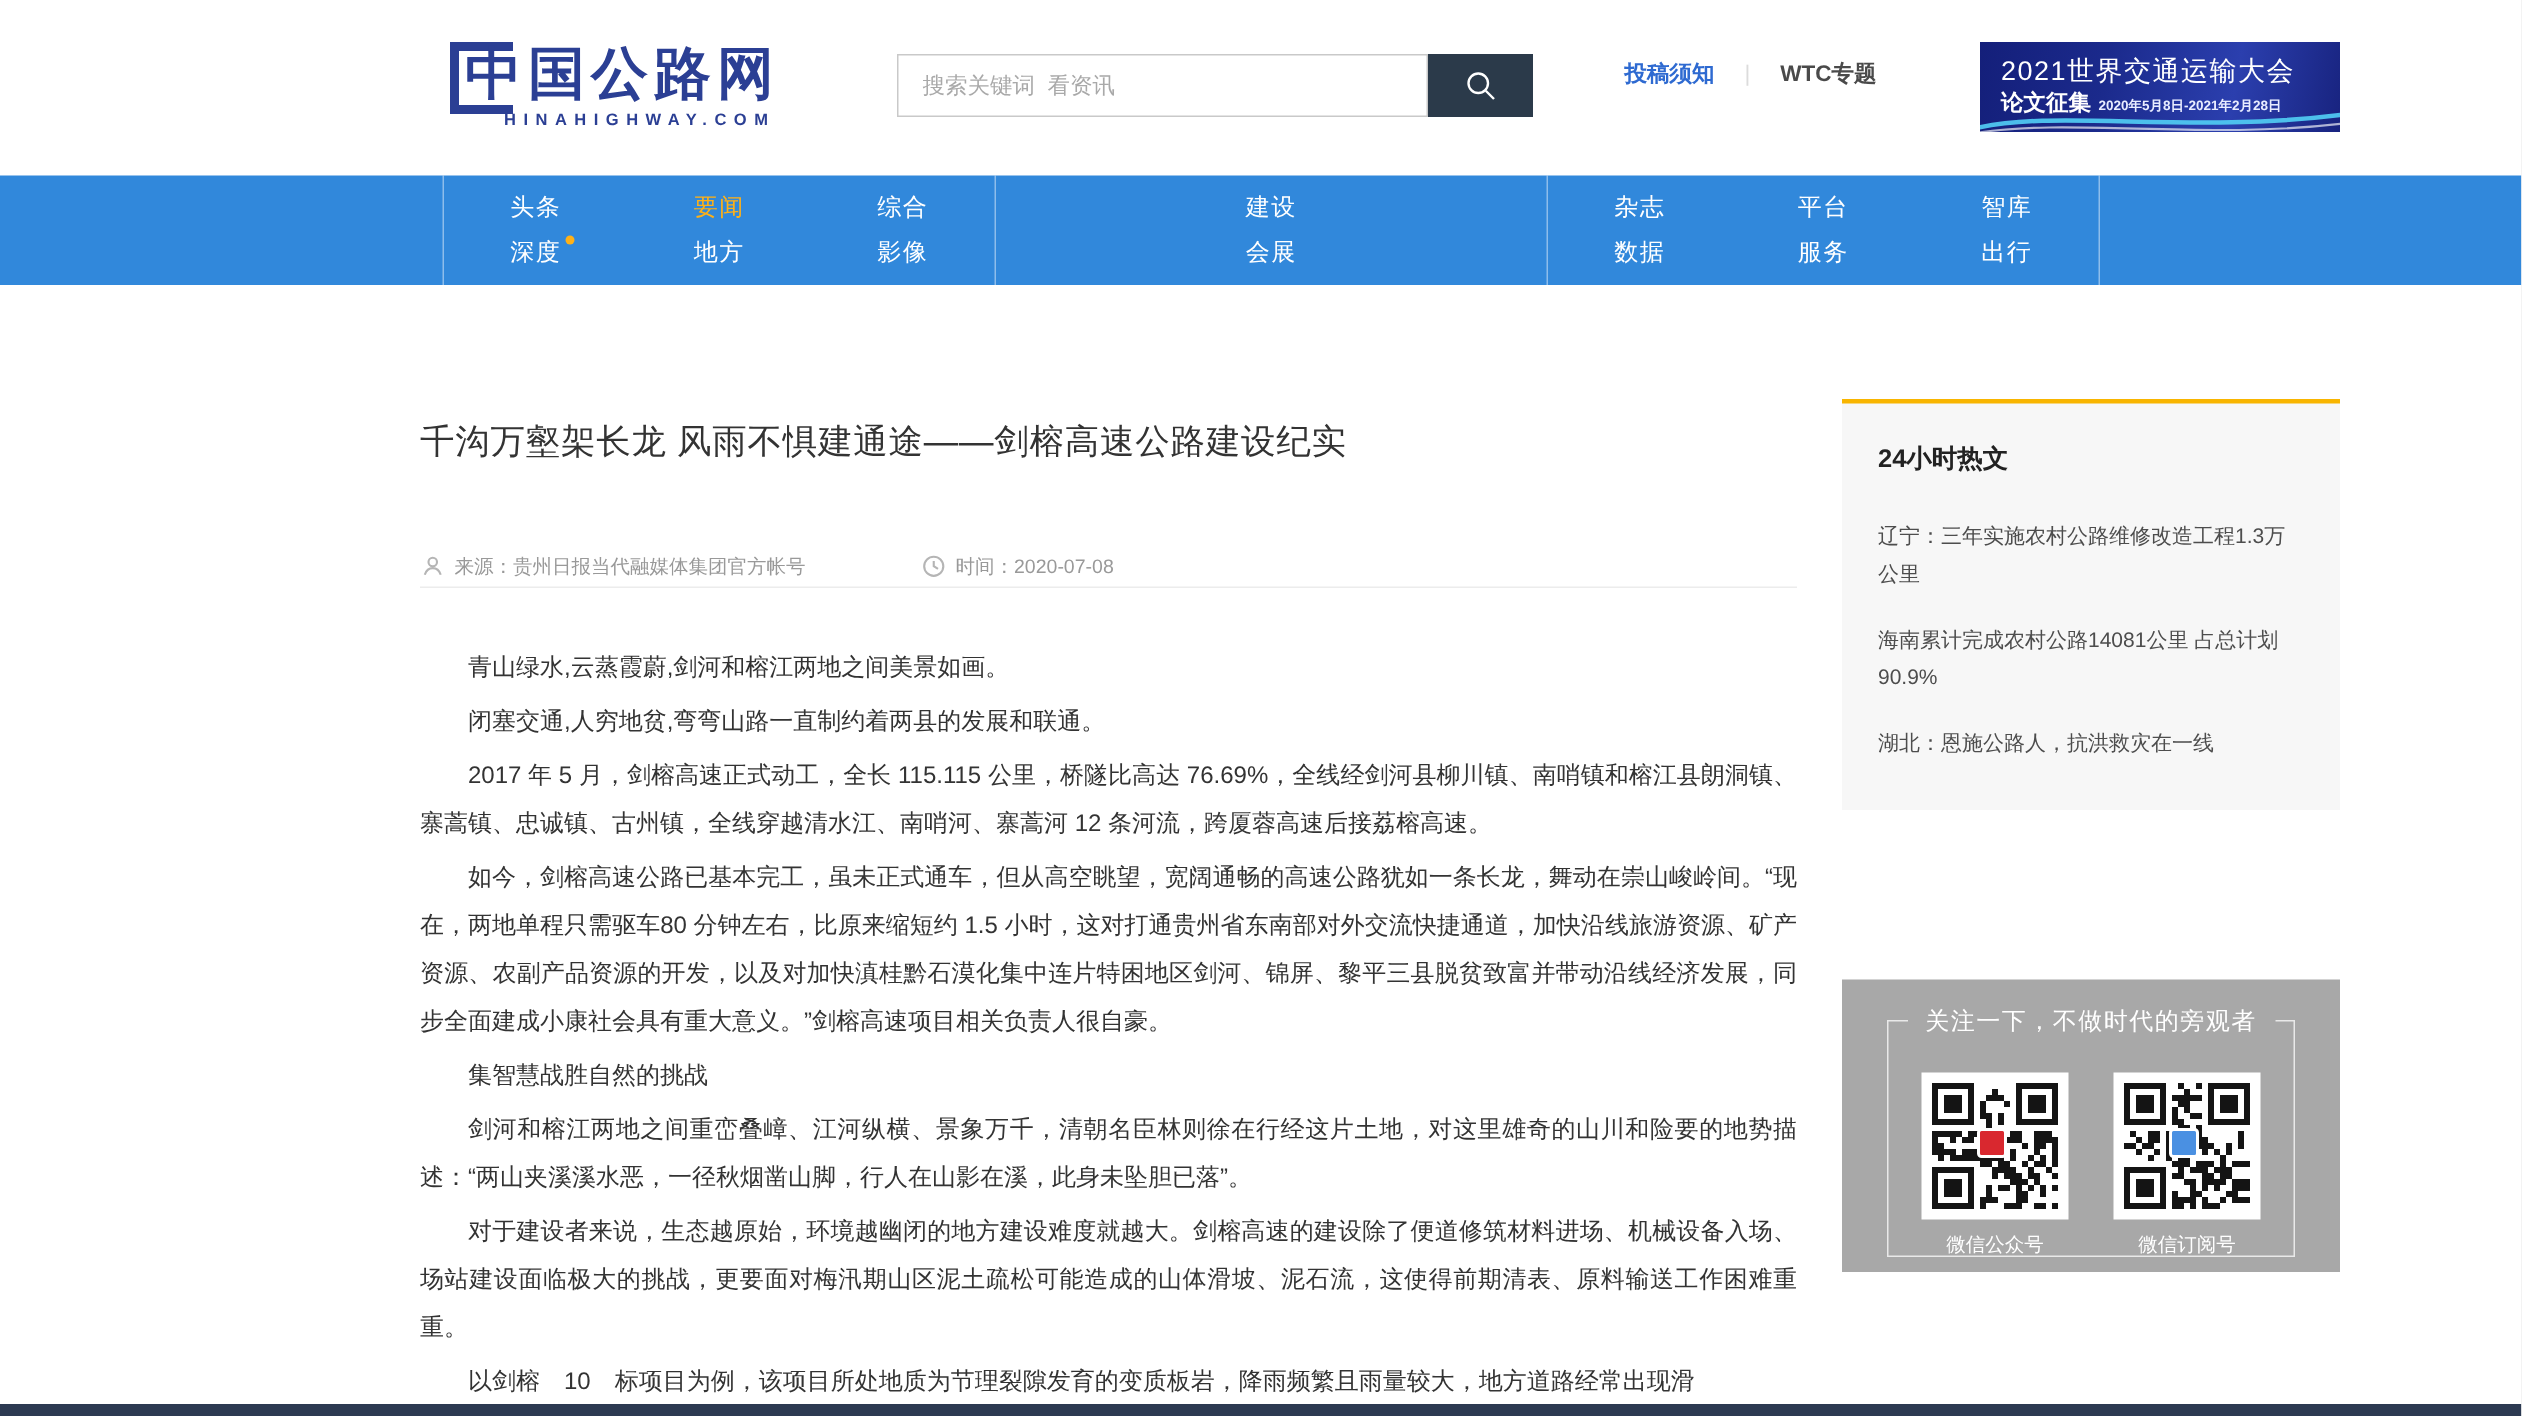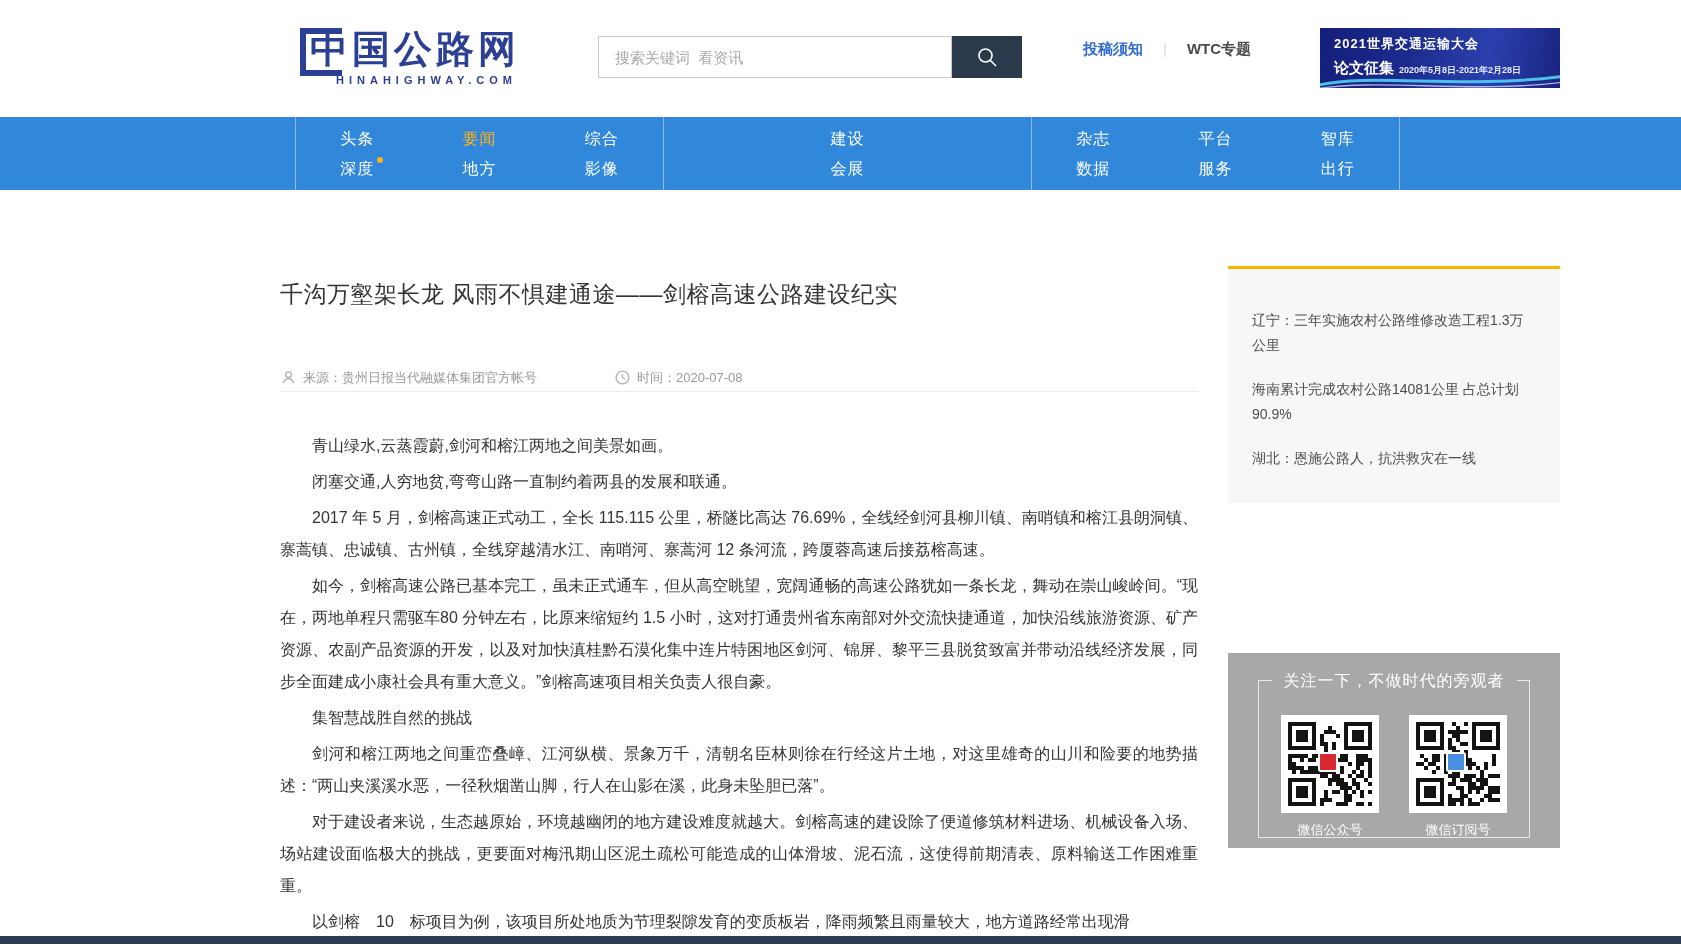--- a/index.html
+++ b/index.html
@@ -17,21 +17,21 @@
   .search-input { position:absolute; left:598px; top:36px; width:354px; height:42px; border:1px solid #c9c9c9; background:#fff; font-size:15px; color:#555; padding:0 16px; outline:none; }
   .search-input::placeholder { color:#a9a9a9; }
   .search-btn { position:absolute; left:952px; top:36px; width:70px; height:42px; background:#2b3a4a; border:none; cursor:pointer; display:flex; align-items:center; justify-content:center; }
 
   .hdr-links { position:absolute; left:1083px; top:40px; font-size:15px; font-weight:bold; white-space:nowrap; }
   .hdr-link-submit { color:#2e6ad1; cursor:pointer; }
   .hdr-link-sep { color:#dcdcdc; margin:0 20px; font-weight:normal; }
   .hdr-link-wtc { color:#4a4a4a; cursor:pointer; }
 
   .banner { position:absolute; left:1320px; top:28px; width:240px; height:60px; background:linear-gradient(100deg,#141f7a 0%,#1b2a8c 35%,#2b3fae 70%,#18237f 100%); overflow:hidden; cursor:pointer; }
-  .banner-l1 { position:absolute; left:14px; top:7px; font-size:13px; font-weight:bold; color:#fff; letter-spacing:1px; white-space:nowrap; }
+  .banner-l1 { position:absolute; left:14px; top:7px; font-size:18px; font-weight:normal; color:#fff; letter-spacing:1px; white-space:nowrap; }
   .banner-l2 { position:absolute; left:14px; top:31px; font-size:15px; font-weight:bold; color:#fff; white-space:nowrap; }
   .banner-date { font-size:9px; font-weight:bold; color:#e8ecff; margin-left:5px; letter-spacing:0; }
   .banner svg { position:absolute; left:0; bottom:-2px; }
 
   
   .nav { position:absolute; left:0; top:117px; width:1681px; height:73px; }
   .nav-inner { position:absolute; left:295px; top:0; width:1105px; height:73px; display:flex; }
   .nav-group { flex:1; display:flex; border-left:1px solid rgba(255,255,255,.45); padding:7px 0; }
   .nav-group:last-child { border-right:1px solid rgba(255,255,255,.45); }
   .nav-col { flex:1; display:flex; flex-direction:column; align-items:center; }
@@ -43,21 +43,21 @@
   .art-title { margin-top:26px; font-size:23px; font-weight:500; color:#333; line-height:32px; letter-spacing:.5px; }
   .art-meta { margin-top:62px; height:20px; display:flex; align-items:center; font-size:13px; color:#999; padding-bottom:8px; border-bottom:1px solid #ececec; }
   .meta-ico { width:17px; height:17px; margin-right:6px; flex:none; }
   .meta-time { margin-left:77px; display:flex; align-items:center; }
   .art-body { margin-top:38px; }
   .art-body p { font-size:16px; color:#333; line-height:32px; text-indent:2em; margin-bottom:4px; text-align:justify; }
 
   
   .hot-box { position:absolute; left:1228px; top:266px; width:332px; background:#f7f7f7; border-top:3px solid #f8b500; padding:25px 24px 28px 24px; }
   .hot-title { font-size:17px; font-weight:bold; color:#222; }
-  .hot-list { margin-top:14px; }
+  .hot-list { margin-top:28px; }
   .hot-item { font-size:14px; color:#4d4d4d; line-height:25px; margin-bottom:19px; cursor:pointer; }
   .hot-item:last-child { margin-bottom:4px; }
 
   
   .follow-box { position:absolute; left:1228px; top:653px; width:332px; height:195px; background:#a8a8a8; }
   .follow-frame { position:absolute; left:30px; right:30px; top:27px; bottom:10px; border:1px solid rgba(255,255,255,.75); }
   .follow-title { position:absolute; left:0; top:18px; width:100%; text-align:center; font-size:16px; color:#fff; letter-spacing:1px; z-index:2; }
   .follow-title span { background:#a8a8a8; padding:0 12px; }
   .qr-row { position:absolute; left:0; top:62px; width:100%; display:flex; justify-content:center; gap:30px; z-index:2; }
   .qr-card { text-align:center; }
@@ -171,20 +171,21 @@
         <p>2017 年 5 月，剑榕高速正式动工，全长 115.115 公里，桥隧比高达 76.69%，全线经剑河县柳川镇、南哨镇和榕江县朗洞镇、寨蒿镇、忠诚镇、古州镇，全线穿越清水江、南哨河、寨蒿河 12 条河流，跨厦蓉高速后接荔榕高速。</p>
         <p>如今，剑榕高速公路已基本完工，虽未正式通车，但从高空眺望，宽阔通畅的高速公路犹如一条长龙，舞动在崇山峻岭间。“现在，两地单程只需驱车80 分钟左右，比原来缩短约 1.5 小时，这对打通贵州省东南部对外交流快捷通道，加快沿线旅游资源、矿产资源、农副产品资源的开发，以及对加快滇桂黔石漠化集中连片特困地区剑河、锦屏、黎平三县脱贫致富并带动沿线经济发展，同步全面建成小康社会具有重大意义。”剑榕高速项目相关负责人很自豪。</p>
         <p>集智慧战胜自然的挑战</p>
         <p>剑河和榕江两地之间重峦叠嶂、江河纵横、景象万千，清朝名臣林则徐在行经这片土地，对这里雄奇的山川和险要的地势描述：“两山夹溪溪水恶，一径秋烟凿山脚，行人在山影在溪，此身未坠胆已落”。</p>
         <p>对于建设者来说，生态越原始，环境越幽闭的地方建设难度就越大。剑榕高速的建设除了便道修筑材料进场、机械设备入场、场站建设面临极大的挑战，更要面对梅汛期山区泥土疏松可能造成的山体滑坡、泥石流，这使得前期清表、原料输送工作困难重重。</p>
         <p>以剑榕　10　标项目为例，该项目所处地质为节理裂隙发育的变质板岩，降雨频繁且雨量较大，地方道路经常出现滑</p>
       </div>
   </div>
 
   <div class="hot-box" style="border-top-color: rgb(248, 181, 0);">
+    <div class="hot-title">24小时热文</div>
     <div class="hot-list" id="hot-list">
         <div class="hot-item">辽宁：三年实施农村公路维修改造工程1.3万公里</div>
         <div class="hot-item">海南累计完成农村公路14081公里 占总计划90.9%</div>
         <div class="hot-item">湖北：恩施公路人，抗洪救灾在一线</div>
       </div>
   </div>
 
   <div class="follow-box" style="background: rgb(168, 168, 168);">
     <div class="follow-frame"></div>
     <div class="follow-title"><span style="background: rgb(168, 168, 168);">关注一下，不做时代的旁观者</span></div>

